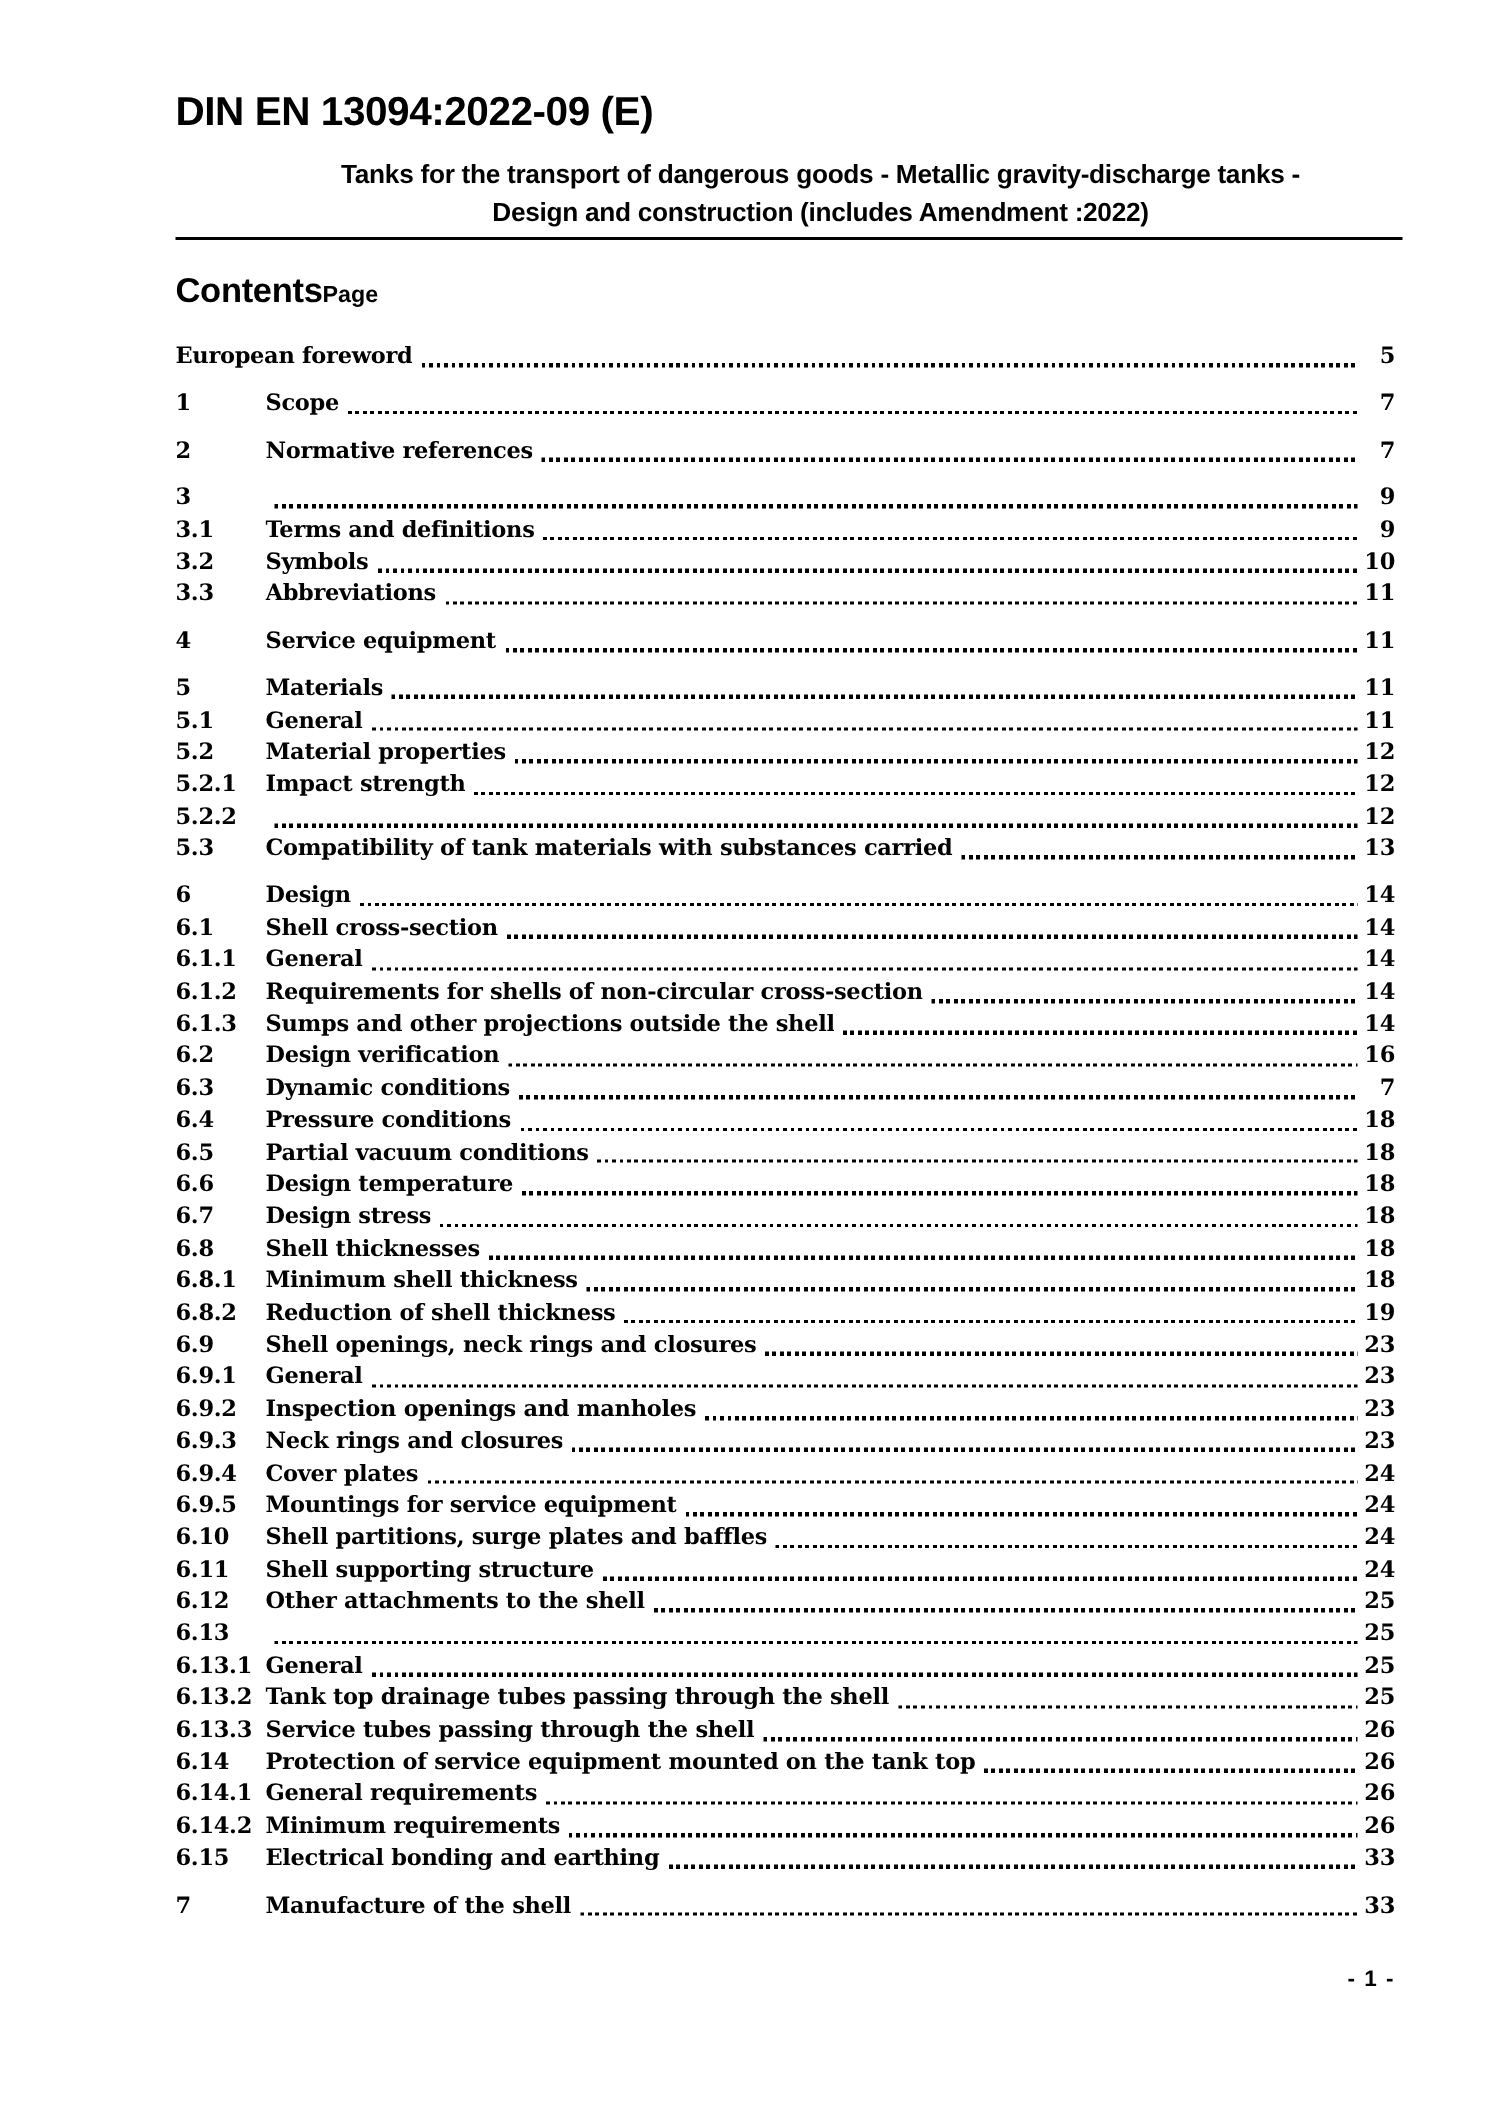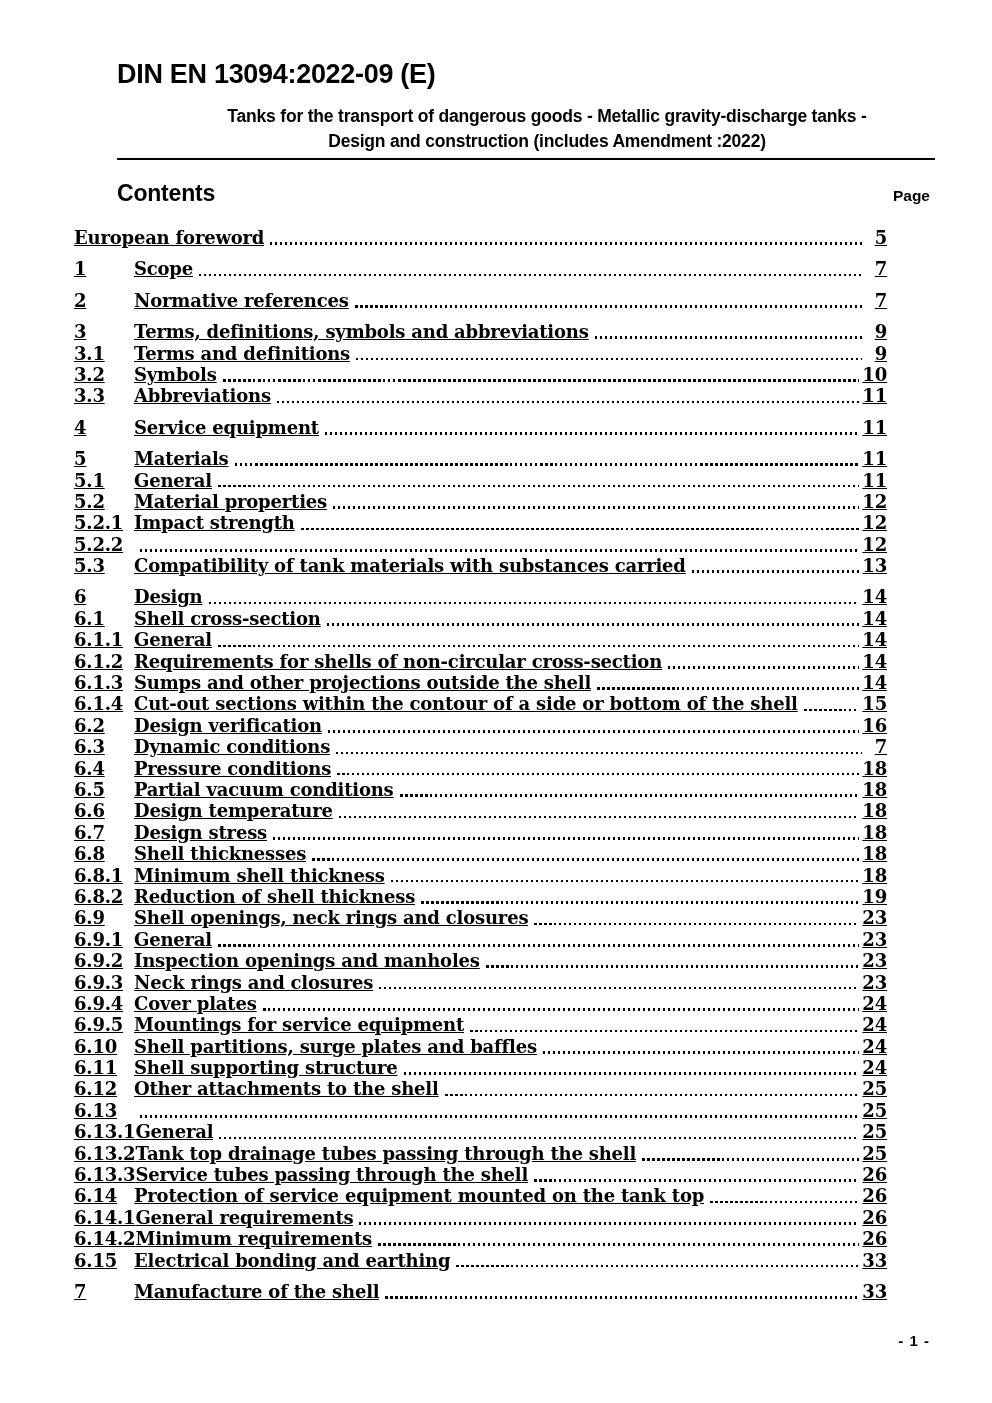--- a/index.html
+++ b/index.html
@@ -36,45 +36,43 @@
   }
   .doc-title .line { display: block; white-space: nowrap; }
   .title-rule {
     margin: 4px 0 0 117px;
     width: 818px;
     border: none;
     border-top: 2px solid #000;
   }
   .contents-bar {
     display: flex;
-    justify-content: space-between;
+    justify-content: flex-start;
     align-items: baseline;
     margin: 19px 0 0 117px;
     width: 813px;
   }
   .contents-heading {
     margin: 0;
     font-size: 23px;
     font-weight: bold;
     line-height: 28px;
     letter-spacing: -0.2px;
   }
   .page-label {
     font-size: 15.5px;
     font-weight: bold;
-    margin-left: 22px;
   }
   .toc {
-    margin: 20px 0 0 74px;
+    margin: 20px 0 0 117px;
     width: 813px;
     font-family: "DejaVu Serif", serif;
     font-weight: bold;
-    font-size: 18px;
+    font-size: 15px;
     letter-spacing: -0.2px;
-    text-decoration: underline;
   }
   .toc-row {
     display: flex;
     height: 21.4px;
     line-height: 21.4px;
     white-space: nowrap;
   }
   .toc-row.group-start { margin-top: 10px; }
   .num { flex: 0 0 60px; }
   .title { flex: 0 1 auto; overflow: hidden; }
@@ -131,21 +129,20 @@
         <span class="pg">7</span>
       </div>
       <div class="toc-row group-start">
         <span class="num">2</span>
         <span class="title">Normative references</span>
         <span class="leader"></span>
         <span class="pg">7</span>
       </div>
       <div class="toc-row group-start">
         <span class="num">3</span>
-        <span class="title">Terms, definitions, symbols and abbreviations</span>
         <span class="leader"></span>
         <span class="pg">9</span>
       </div>
       <div class="toc-row">
         <span class="num">3.1</span>
         <span class="title">Terms and definitions</span>
         <span class="leader"></span>
         <span class="pg">9</span>
       </div>
       <div class="toc-row">
@@ -223,26 +220,20 @@
         <span class="num">6.1.2</span>
         <span class="title">Requirements for shells of non-circular cross-section</span>
         <span class="leader"></span>
         <span class="pg">14</span>
       </div>
       <div class="toc-row">
         <span class="num">6.1.3</span>
         <span class="title">Sumps and other projections outside the shell</span>
         <span class="leader"></span>
         <span class="pg">14</span>
-      </div>
-      <div class="toc-row">
-        <span class="num">6.1.4</span>
-        <span class="title">Cut-out sections within the contour of a side or bottom of the shell</span>
-        <span class="leader"></span>
-        <span class="pg">15</span>
       </div>
       <div class="toc-row">
         <span class="num">6.2</span>
         <span class="title">Design verification</span>
         <span class="leader"></span>
         <span class="pg">16</span>
       </div>
       <div class="toc-row">
         <span class="num">6.3</span>
         <span class="title">Dynamic conditions</span>

